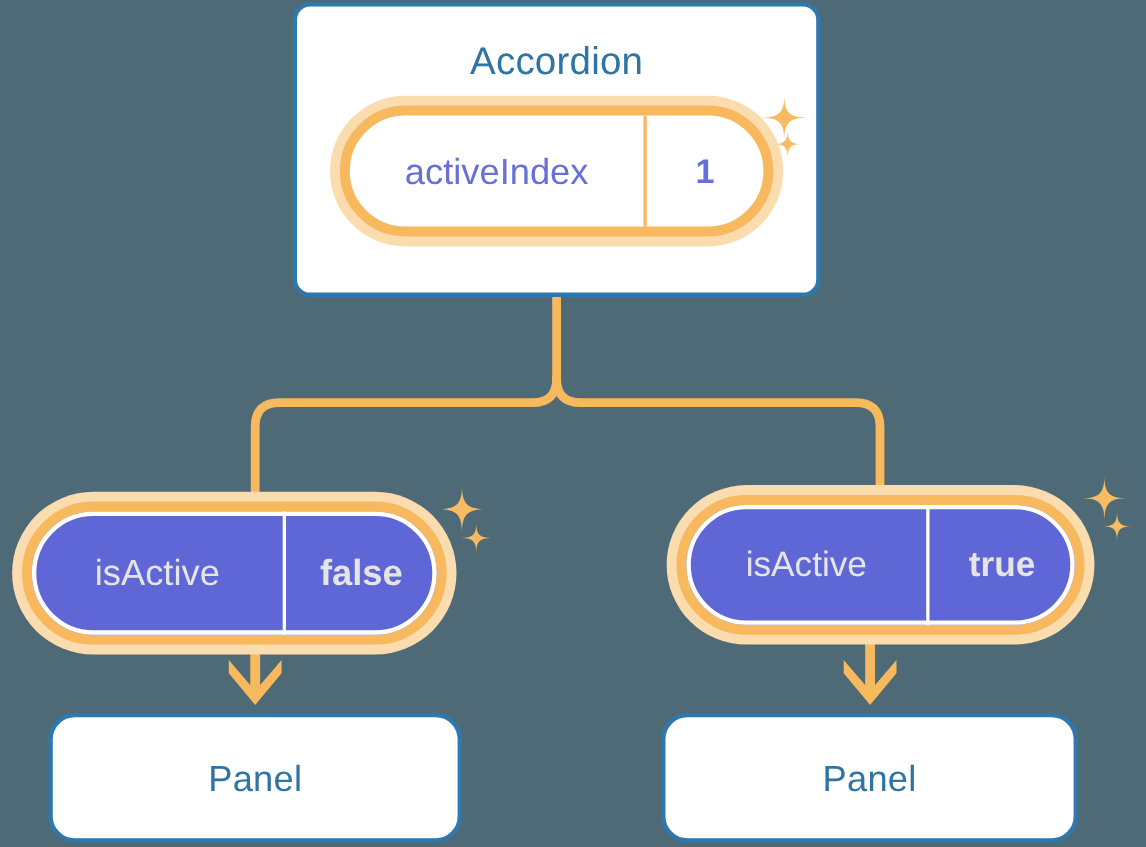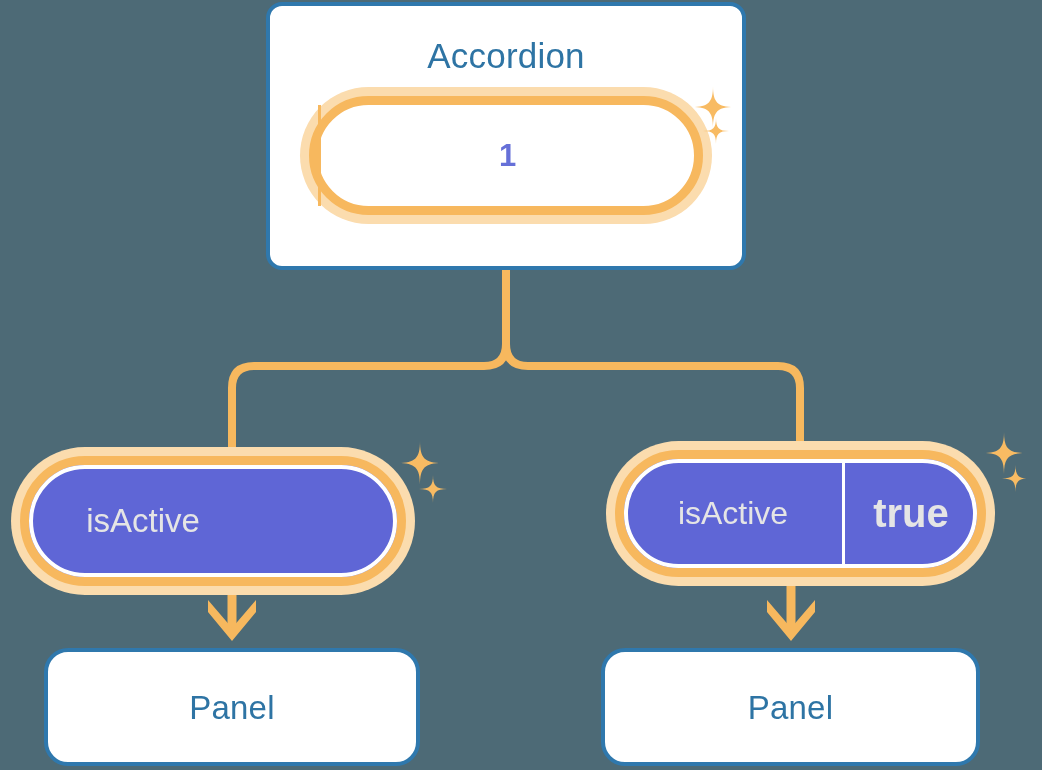--- a/index.html
+++ b/index.html
@@ -116,21 +116,21 @@
     width: 386px; height: 130px;
   }
   #pill-is-active-left .pill-key { flex: 0 0 228px; font-size: 33px; }
   #pill-is-active-left .pill-val { flex: 1 1 auto;  font-size: 33px; }
 
   #pill-is-active-right {
     left: 615px; top: 450px;
     width: 371px; height: 127px;
   }
   #pill-is-active-right .pill-key { flex: 0 0 218px; font-size: 32px; }
-  #pill-is-active-right .pill-val { flex: 1 1 auto;  font-size: 40px; }
+  #pill-is-active-right .pill-val { flex: 1 1 auto;  font-size: 32px; }
 
   
   .sparkle { position: absolute; }
   .sparkle svg { display: block; }
 </style>
 </head>
 <body style="background: rgb(77, 106, 118);">
 
 <div id="stage" style="background: rgb(77, 106, 118);">
 
@@ -146,25 +146,27 @@
 
     <path d="M 791 577 L 791 630" fill="none" stroke="#f7b85e" stroke-width="9" stroke-linecap="butt"></path>
     <path d="M 767 612 L 791 641 L 815 612 L 815 600 L 791 628 L 767 600 Z" fill="#f7b85e"></path>
   </svg>
 
   <div id="accordion-card" class="card" style="background: rgb(255, 255, 255); border-color: rgb(47, 120, 173);">
     <div class="card-title" style="color: rgb(46, 116, 164);">Accordion</div>
   </div>
 
   <div id="pill-active-index" class="pill light" style="border-color: rgb(247, 184, 94); box-shadow: rgb(251, 220, 174) 0px 0px 0px 9px;">
+    <div class="pill-seg pill-key">activeIndex</div>
     <div class="pill-seg pill-val">1</div>
   </div>
 
   <div id="pill-is-active-left" class="pill solid" style="border-color: rgb(247, 184, 94); box-shadow: rgb(251, 220, 174) 0px 0px 0px 9px; background: rgb(95, 102, 214);">
     <div class="pill-seg pill-key">isActive</div>
+    <div class="pill-seg pill-val">false</div>
   </div>
 
   <div id="panel-card-left" class="card" style="background: rgb(255, 255, 255); border-color: rgb(47, 120, 173);">
     <div class="card-title" style="color: rgb(46, 116, 164);">Panel</div>
   </div>
 
   <div id="pill-is-active-right" class="pill solid" style="border-color: rgb(247, 184, 94); box-shadow: rgb(251, 220, 174) 0px 0px 0px 9px; background: rgb(95, 102, 214);">
     <div class="pill-seg pill-key">isActive</div>
     <div class="pill-seg pill-val">true</div>
   </div>

